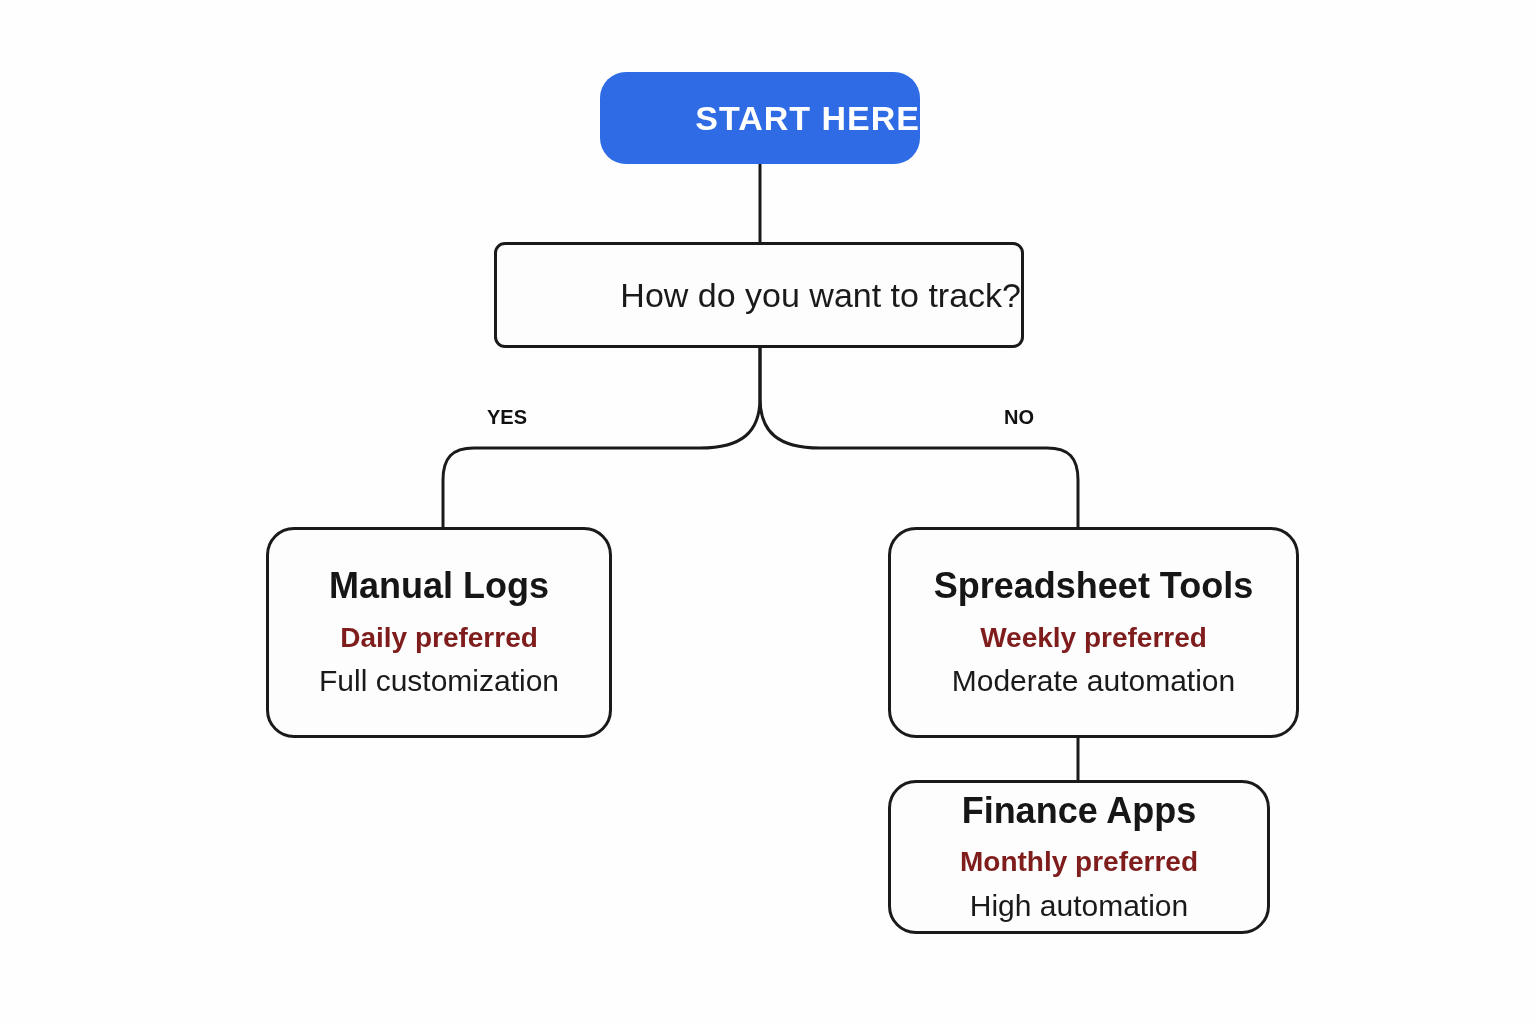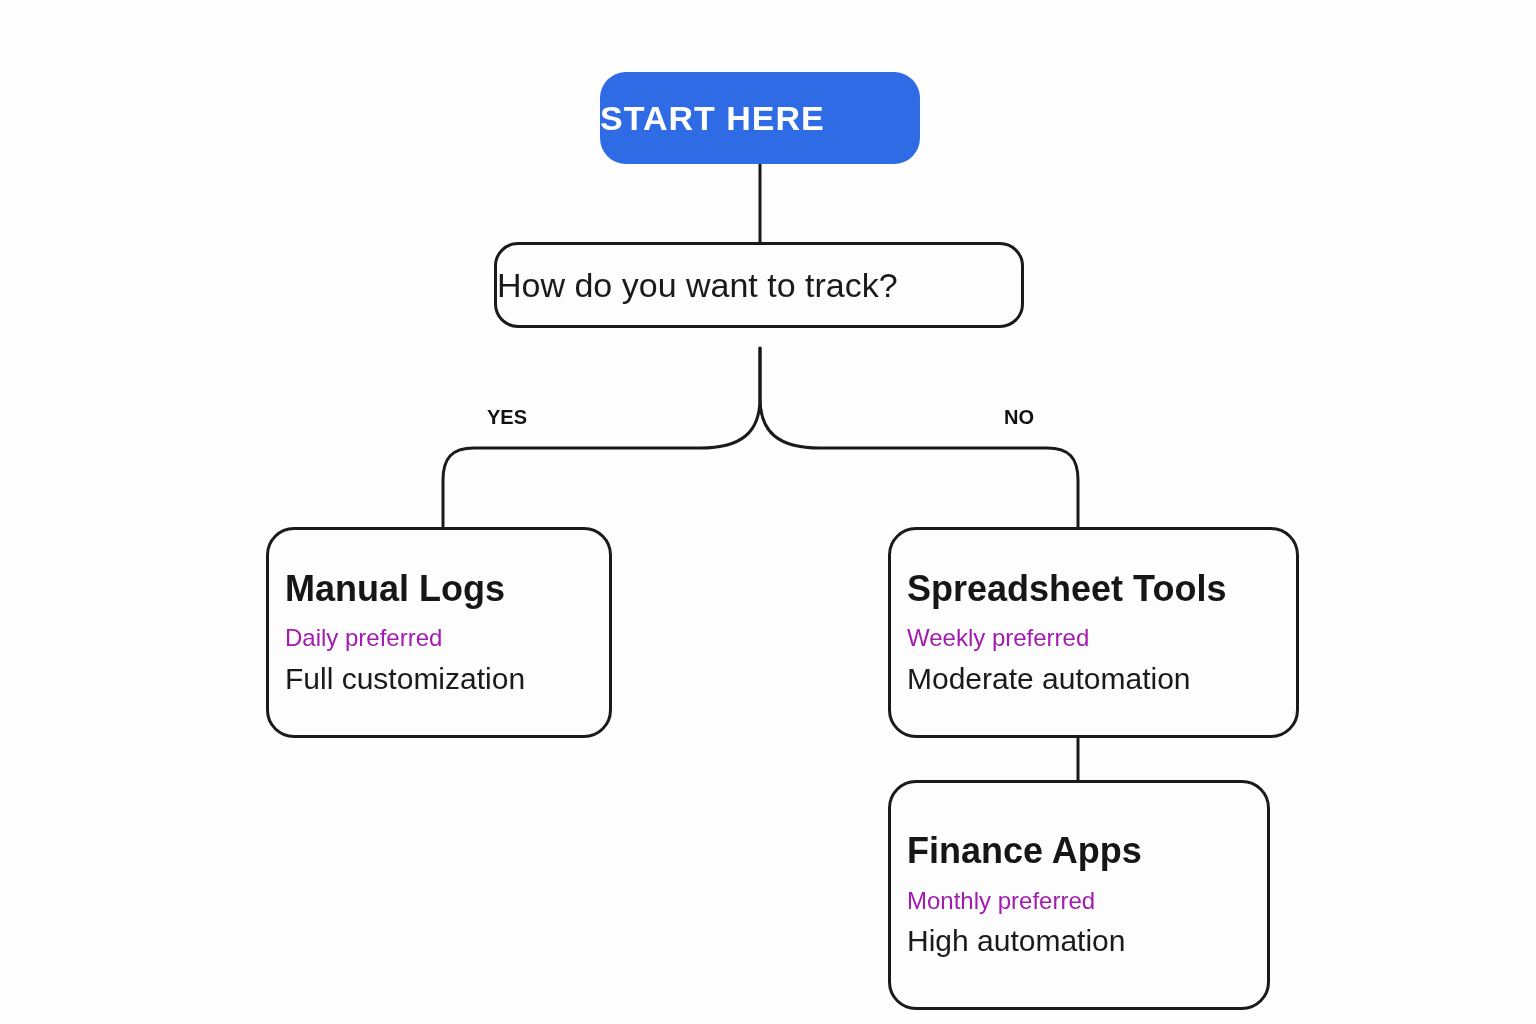--- a/index.html
+++ b/index.html
@@ -32,21 +32,21 @@
     fill: none;
     stroke: #1a1a1a;
     stroke-width: 3;
     stroke-linecap: round;
   }
   .node {
     position: absolute;
     box-sizing: border-box;
     display: flex;
     flex-direction: column;
-    align-items: flex-start;
+    align-items: flex-end;
     justify-content: center;
     text-align: center;
   }
   .start-node {
     left: 600px;
     top: 72px;
     width: 320px;
     height: 92px;
     background: #2e6be5;
     border-radius: 26px;
@@ -54,24 +54,24 @@
   .start-node .start-label {
     color: #ffffff;
     font-size: 34px;
     font-weight: 700;
     letter-spacing: 1px;
   }
   .question-node {
     left: 494px;
     top: 242px;
     width: 530px;
-    height: 86px;
+    height: 106px;
     background: #fdfdfd;
     border: 3px solid #1a1a1a;
-    border-radius: 24px;
+    border-radius: 11px;
   }
   .question-node .question-label {
     font-size: 34px;
     font-weight: 400;
     color: #1a1a1a;
   }
   .branch-label {
     position: absolute;
     width: 120px;
     text-align: center;
@@ -88,54 +88,54 @@
     top: 406px;
   }
   .card {
     position: absolute;
     box-sizing: border-box;
     background: #fdfdfd;
     border: 3px solid #1a1a1a;
     border-radius: 28px;
     display: flex;
     flex-direction: column;
-    align-items: flex-start;
+    align-items: center;
     justify-content: center;
     text-align: center;
     padding: 20px 16px;
   }
   .card-manual {
     left: 266px;
     top: 527px;
     width: 346px;
     height: 211px;
   }
   .card-spreadsheet {
     left: 888px;
     top: 527px;
     width: 411px;
     height: 211px;
   }
   .card-finance {
     left: 888px;
     top: 780px;
     width: 382px;
-    height: 230px;
+    height: 154px;
   }
   .card .card-title {
     font-size: 36px;
     font-weight: 700;
     color: #161616;
     margin: 0 0 16px 0;
     line-height: 1.1;
   }
   .card .card-subtitle {
-    font-size: 24px;
-    font-weight: 400;
-    color: #a21caf;
+    font-size: 28px;
+    font-weight: 700;
+    color: #7f1d1d;
     margin: 0 0 10px 0;
     line-height: 1.15;
   }
   .card .card-detail {
     font-size: 30px;
     font-weight: 400;
     color: #1a1a1a;
     margin: 0;
     line-height: 1.15;
   }

